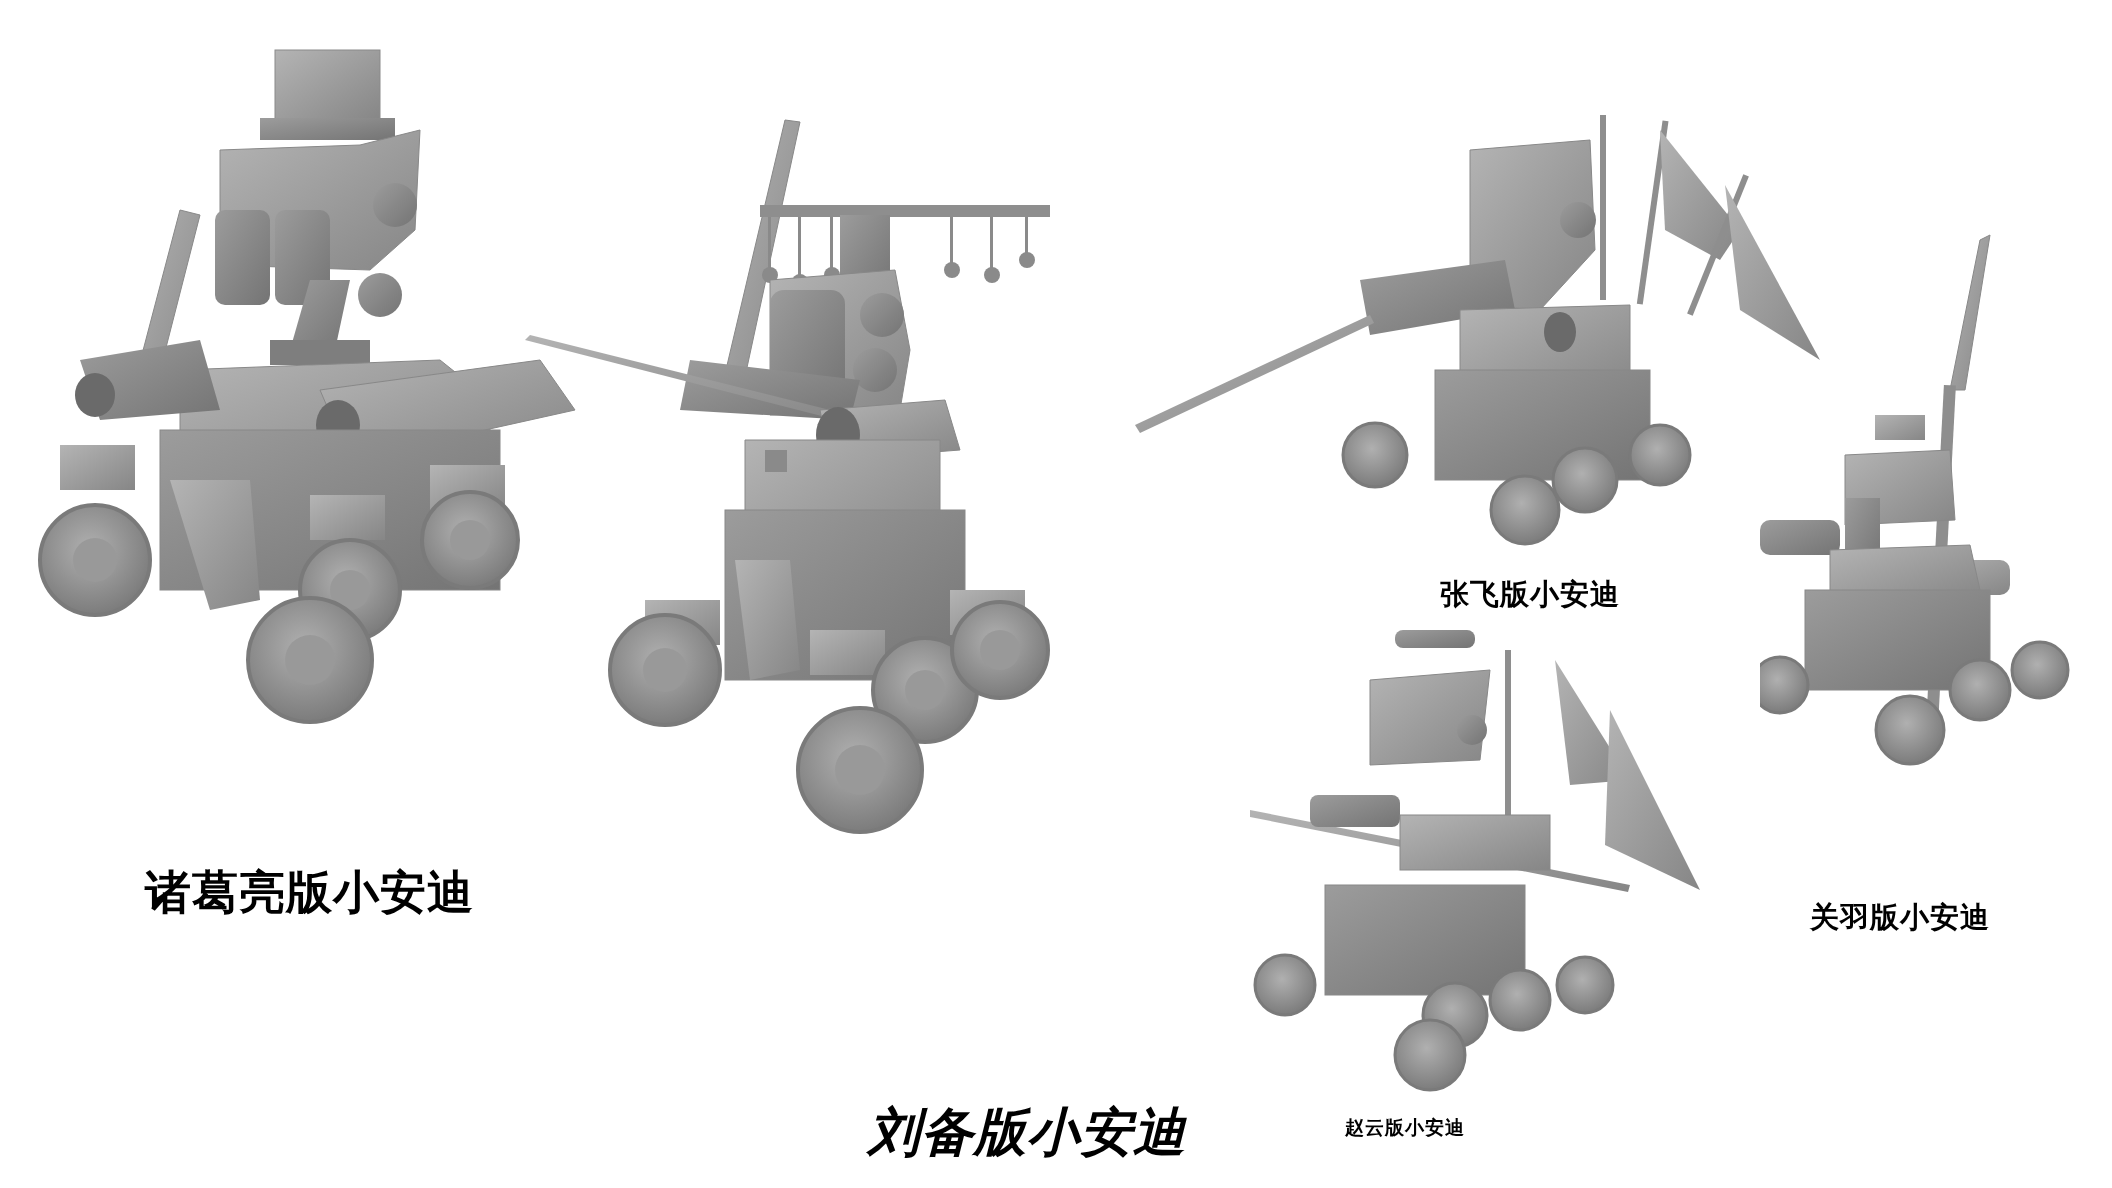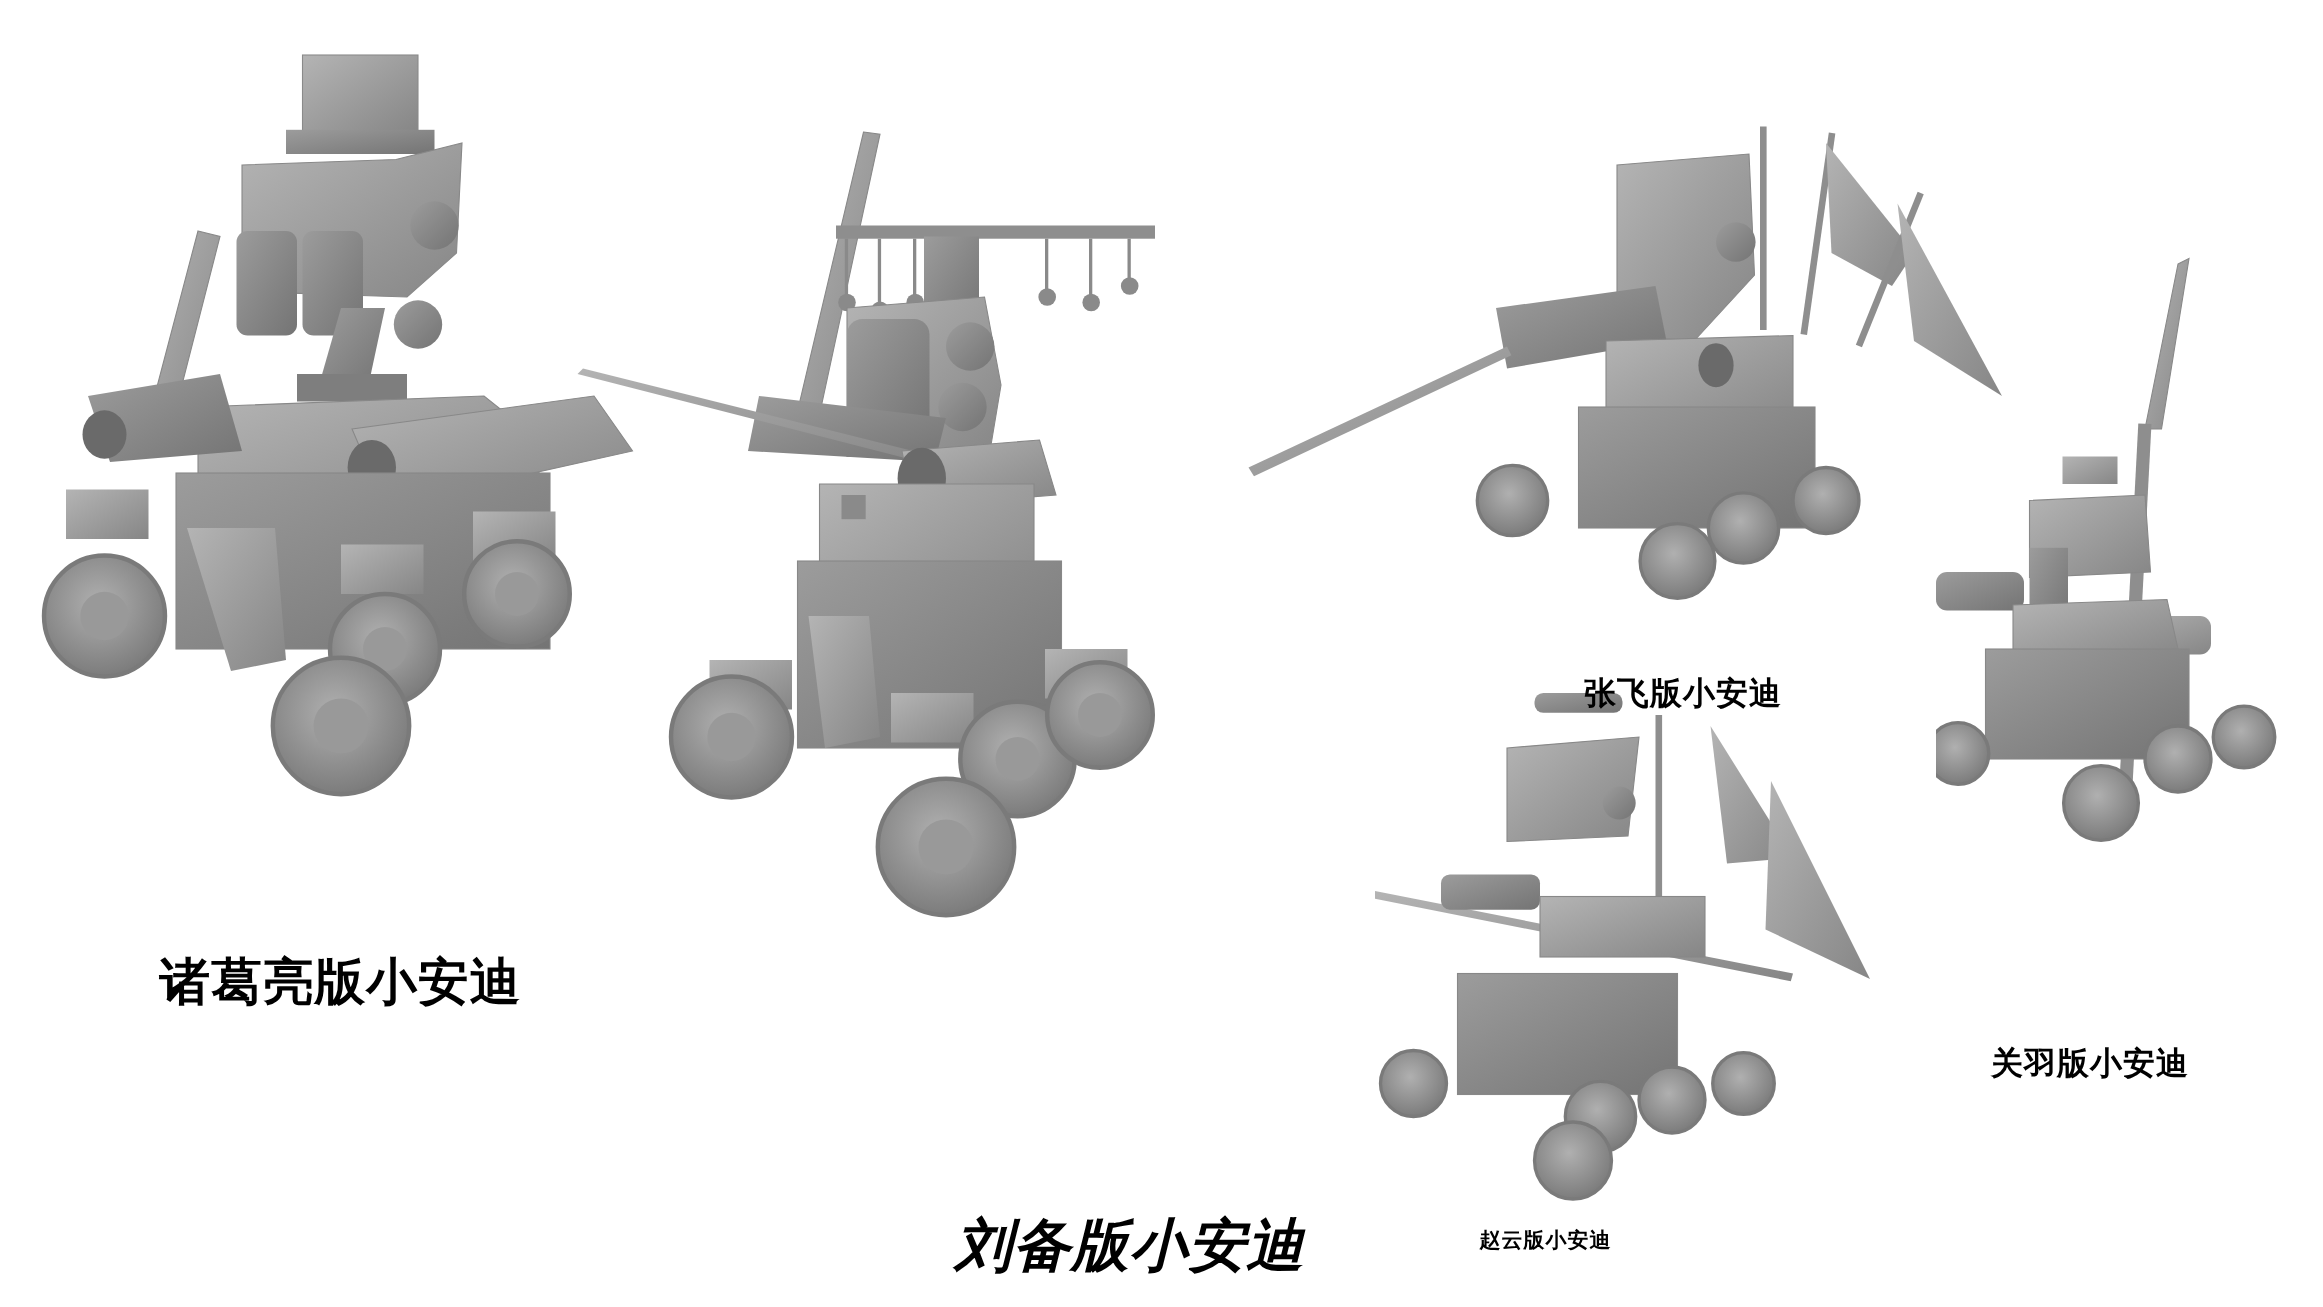--- a/index.html
+++ b/index.html
@@ -4,23 +4,23 @@
 <style>
   html, body { margin: 0; padding: 0; background: #ffffff; }
   body { width: 2112px; height: 1188px; position: relative; overflow: hidden;
          font-family: "DejaVu Sans", "Liberation Sans", sans-serif; }
   .robot { position: absolute; }
   .robot svg { width: 100%; height: 100%; display: block; }
   .label { position: absolute; color: #000; font-weight: bold; white-space: nowrap;
            font-family: "DejaVu Sans", "Liberation Sans", sans-serif; letter-spacing: 1px; }
   .lbl-zhuge { left: 145px; top: 862px; font-size: 46px; text-align: center; }
   .lbl-liubei { left: 868px; top: 1098px; font-size: 52px; font-style: italic; }
-  .lbl-zhangfei { left: 1440px; top: 575px; font-size: 29px; margin-top: 36px; }
+  .lbl-zhangfei { left: 1440px; top: 575px; font-size: 29px; }
   .lbl-zhaoyun { left: 1345px; top: 1115px; font-size: 19px; }
-  .lbl-guanyu { left: 1810px; top: 947px; font-size: 29px; }
+  .lbl-guanyu { left: 1810px; top: 898px; font-size: 29px; }
 </style>
 </head>
 <body>
 
 <svg width="0" height="0" style="position:absolute">
   <defs>
     <linearGradient id="g-body" x1="0" y1="0" x2="1" y2="1">
       <stop offset="0" stop-color="#b4b4b4"></stop>
         <stop offset="1" stop-color="#868686"></stop>
     </linearGradient>

